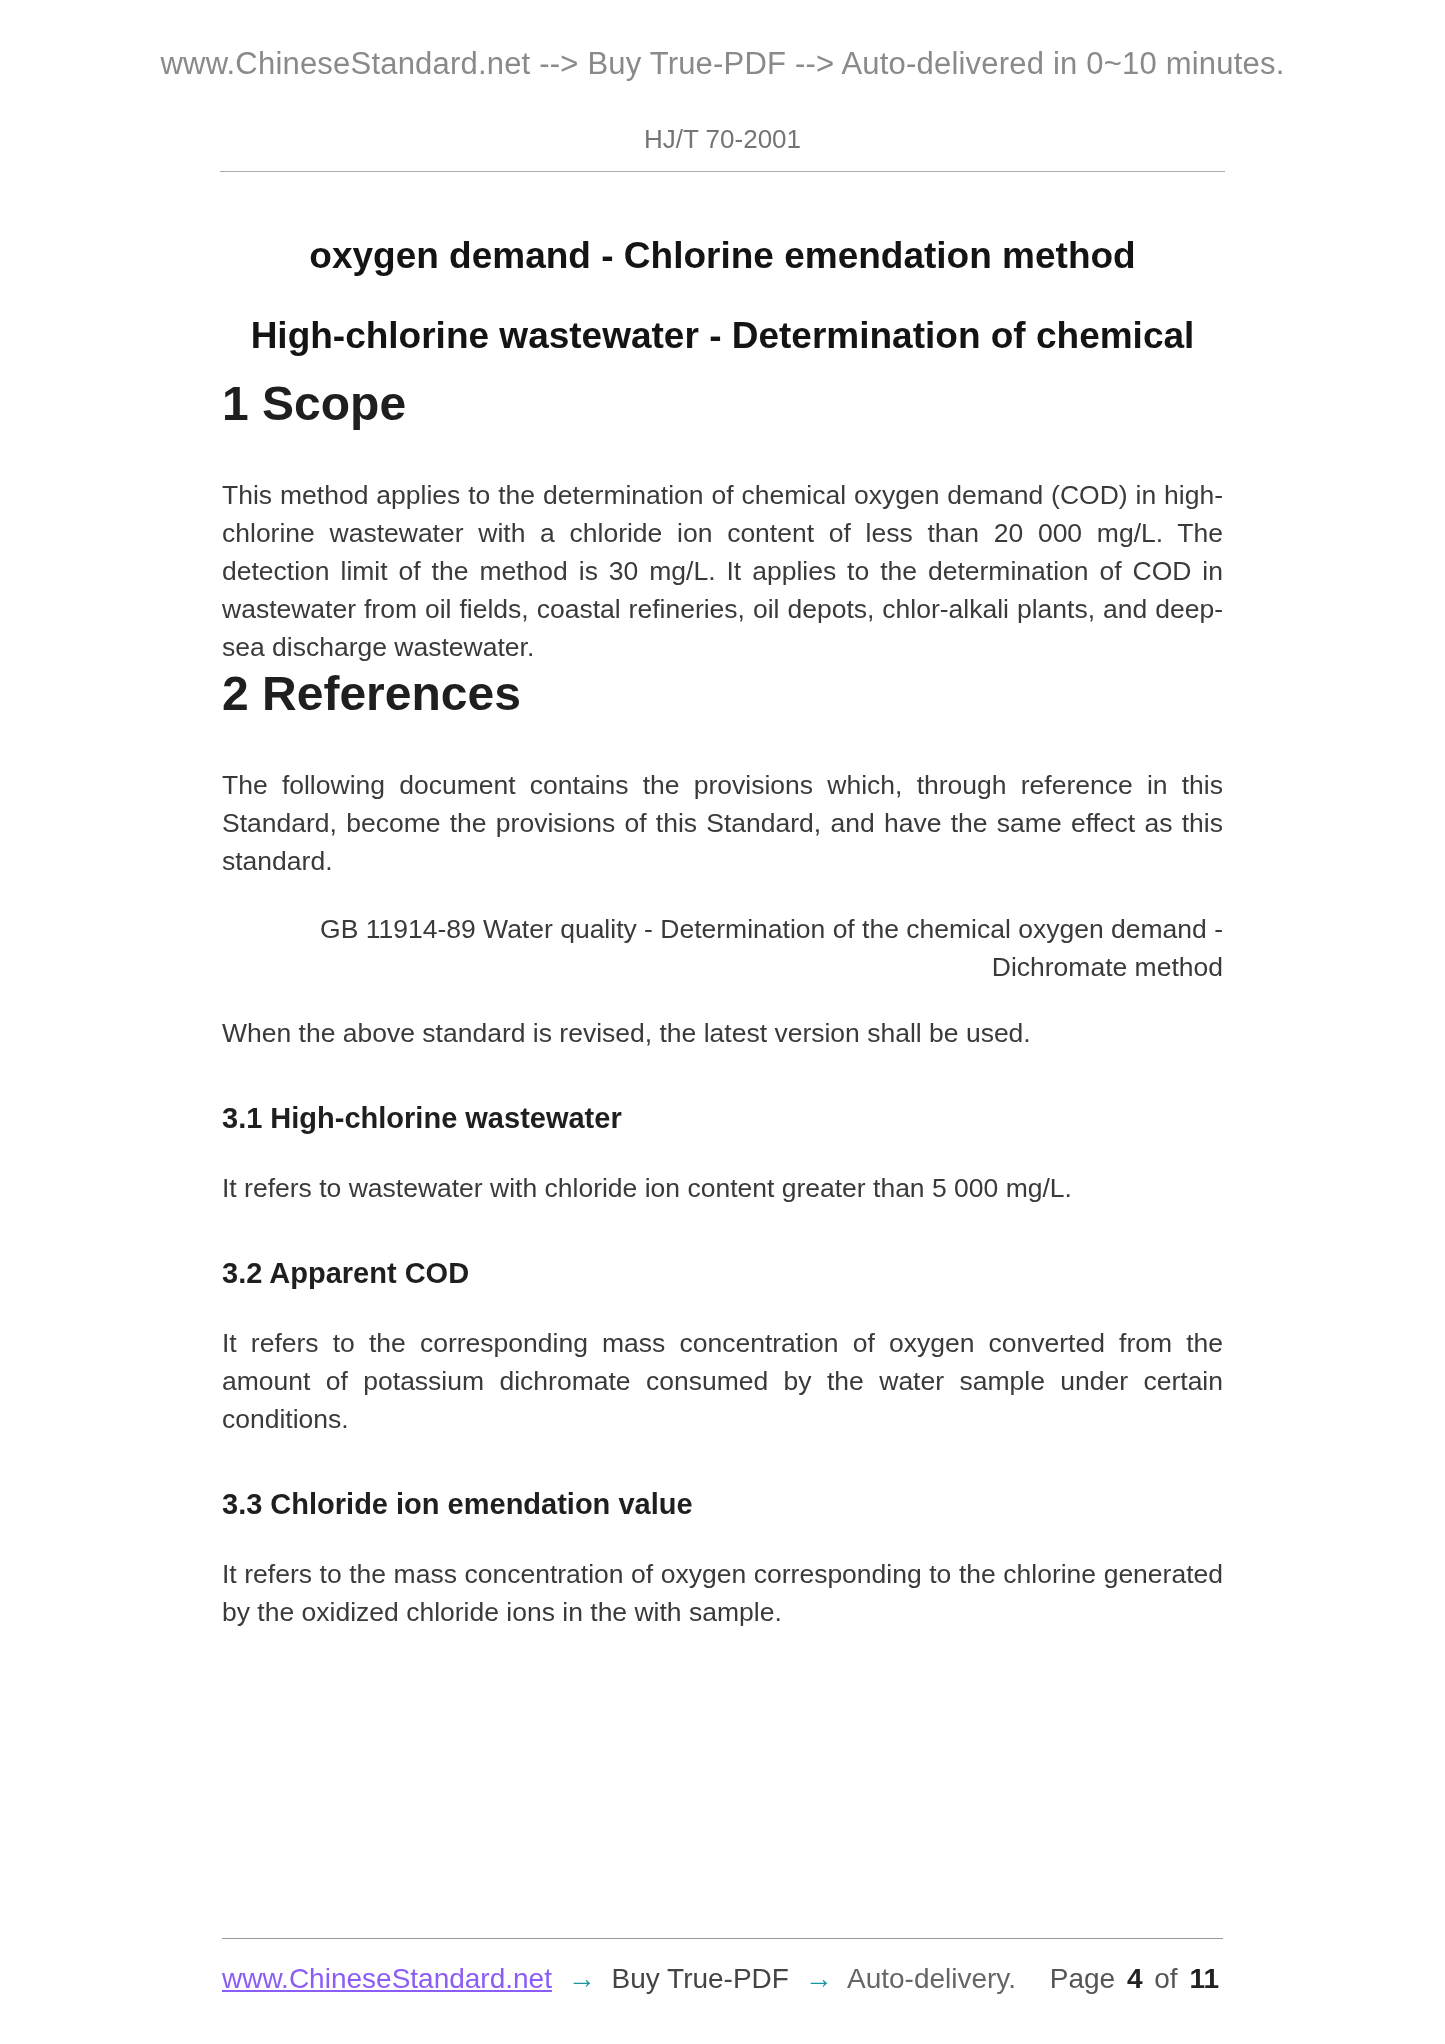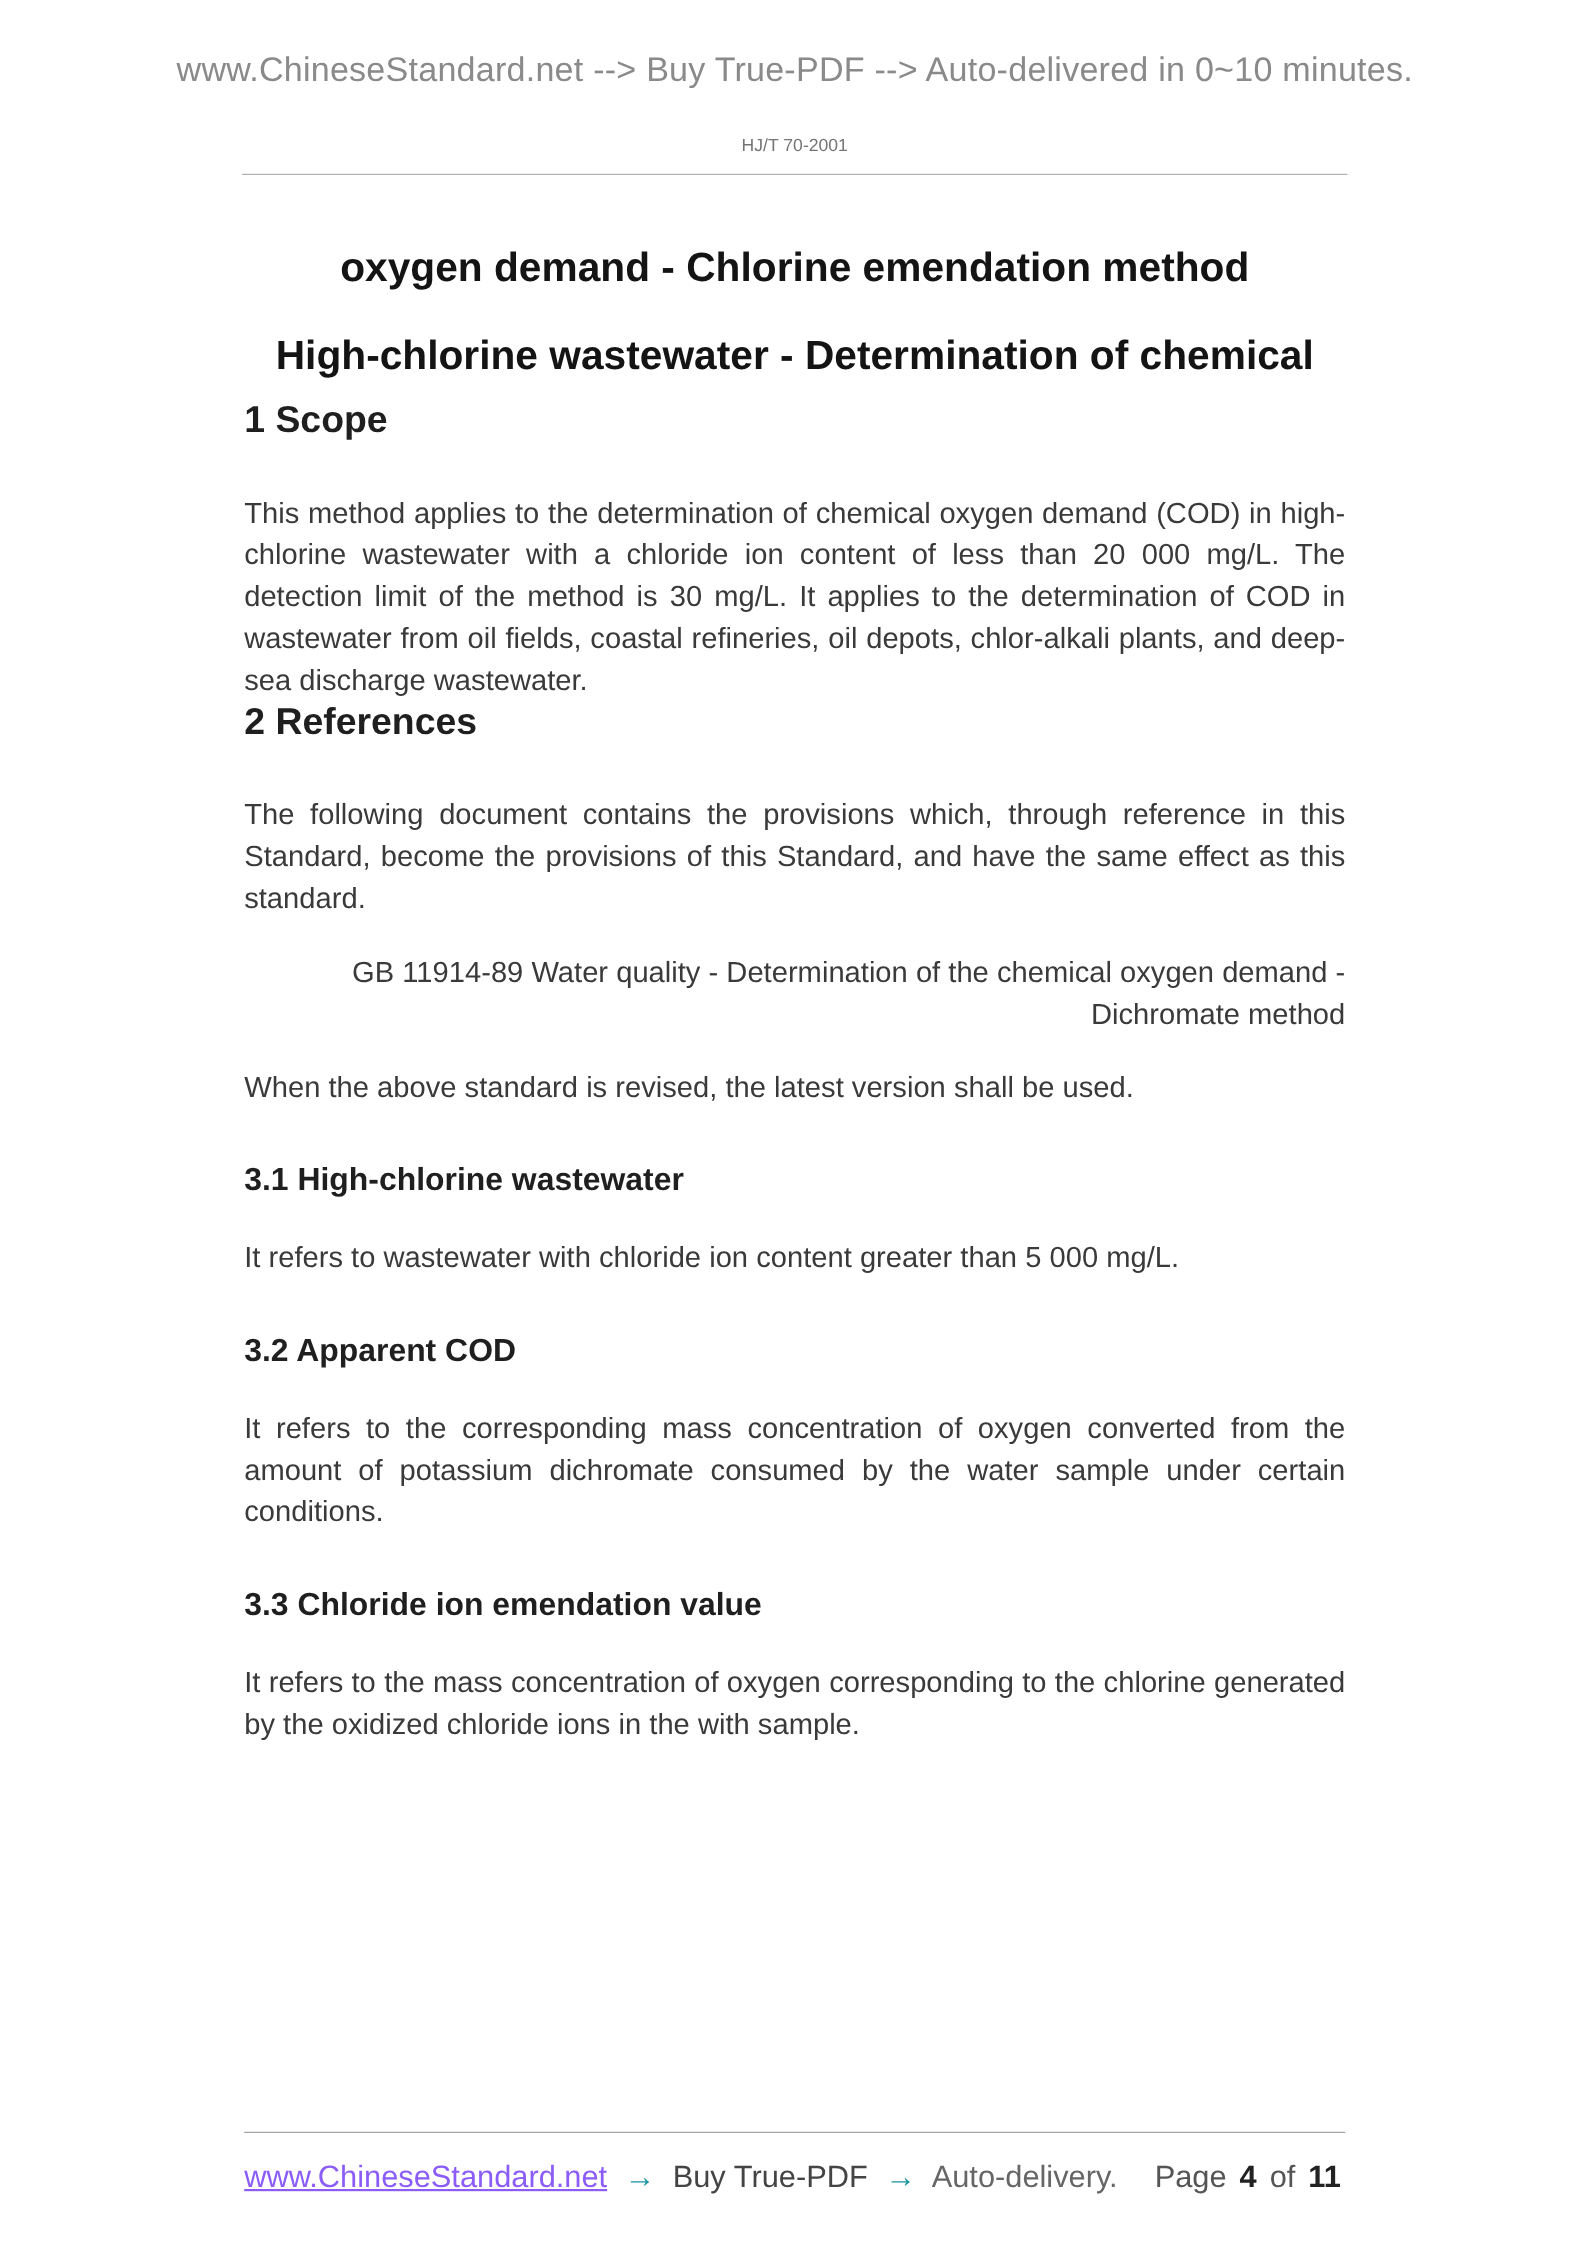--- a/index.html
+++ b/index.html
@@ -20,21 +20,21 @@
   .banner {
     padding-top: 30px;
     text-align: center;
     font-size: 31px;
     color: #8a8a8a;
     letter-spacing: 0.2px;
   }
   .doc-code {
     margin-top: 42px;
     text-align: center;
-    font-size: 16px;
+    font-size: 26px;
     color: #757575;
   }
   .top-rule {
     border: none;
     border-top: 1px solid #aaaaaa;
     margin: 16px 220px 0 220px;
   }
   .content {
     margin: 0 222px;
   }
@@ -44,21 +44,21 @@
     font-weight: bold;
     font-size: 37px;
     line-height: 80px;
     color: #141414;
   }
   .doc-title .t-line {
     display: block;
     white-space: nowrap;
   }
   h2.sec {
-    font-size: 34px;
+    font-size: 48px;
     font-weight: bold;
     color: #1f1f1f;
     margin: 0;
   }
   .sec-scope { margin-top: 118px; }
   .sec-mid   { margin-top: 62px; }
   h3.sub {
     font-size: 29px;
     font-weight: bold;
     color: #1f1f1f;

